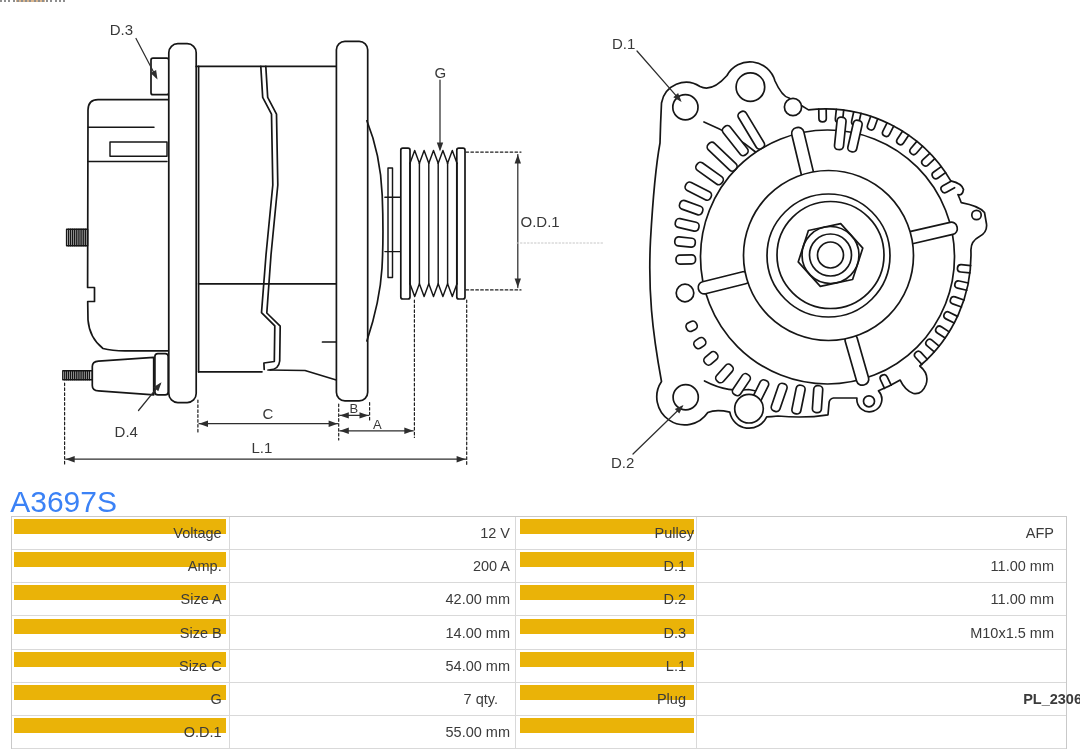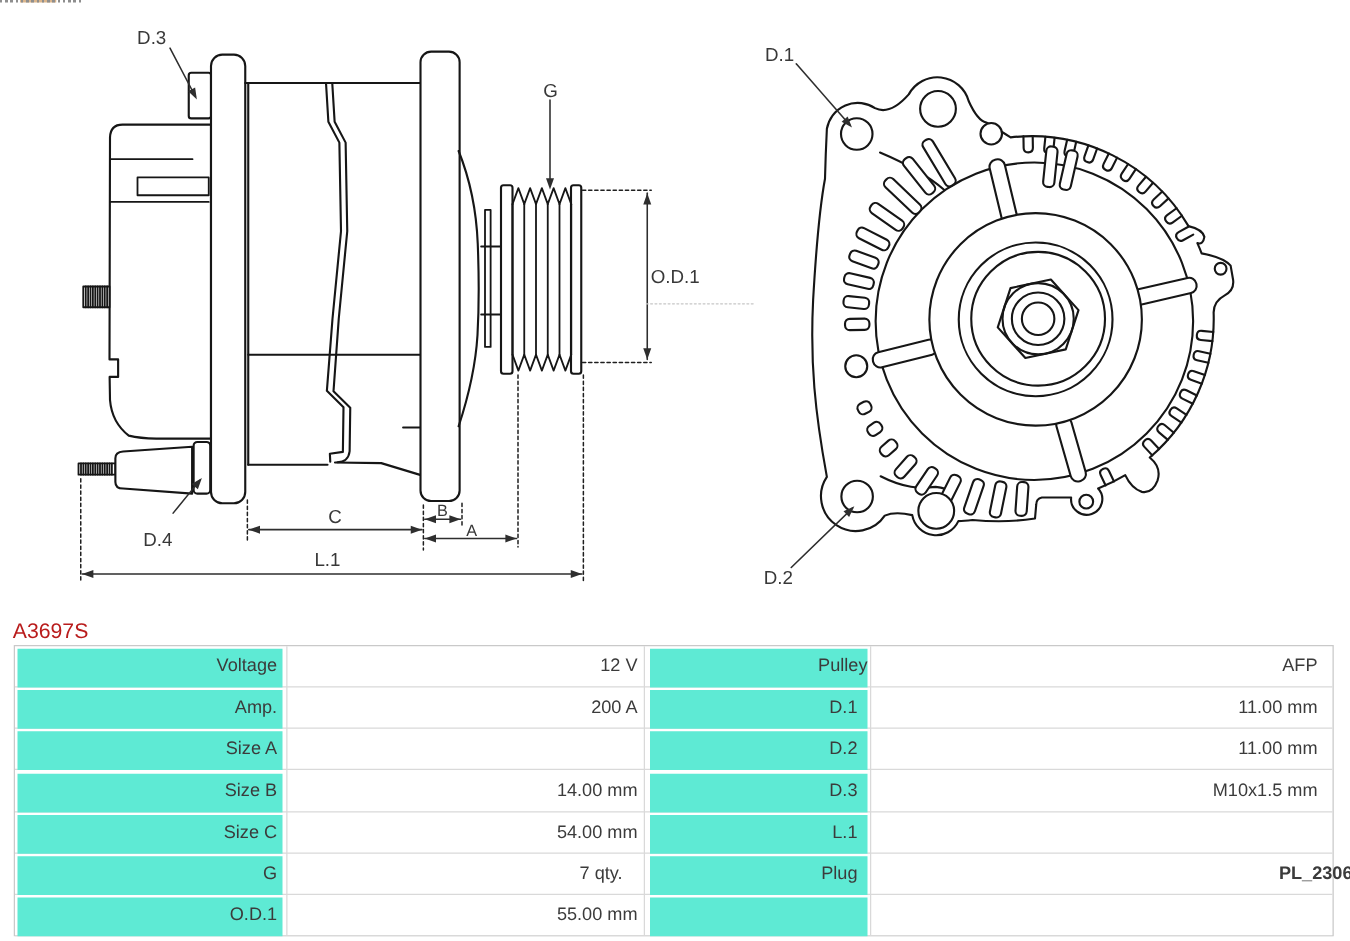--- a/index.html
+++ b/index.html
@@ -6,25 +6,25 @@
   font-family:"Liberation Sans", sans-serif; }
 #page { position:relative; width:1080px; height:753px; overflow:hidden; }
 svg .ln  { stroke:#161616; stroke-width:1.7; }
 svg .ln2 { stroke:#161616; stroke-width:1.45; fill:none; }
 svg .dim { stroke:#2e2e2e; stroke-width:1.25; }
 svg .dimf{ fill:#2e2e2e; stroke:none; }
 svg .dot { stroke:#1f1f1f; stroke-width:1.2; fill:none; stroke-dasharray:2.6 2.3; }
 svg .fdot{ stroke:#c6c6c6; stroke-width:1; fill:none; stroke-dasharray:1.5 2; }
 svg .lbl { fill:#383838; font-size:15px; }
 svg .lblS{ fill:#383838; font-size:13px; }
-#code { position:absolute; left:10.2px; top:484.5px; color:#b91c1c; font-size:17px;margin-top:10px; }
+#code { position:absolute; left:10.2px; top:484.5px; color:#3b82f6; font-size:30px; }
 #tbl { position:absolute; left:10.5px; top:515.5px; width:1056px; height:233.5px;
   border:1px solid #c9c9c9; background:#fff; }
 #tbl .row { position:absolute; left:0; width:1054px; height:33.28px; }
-#tbl .lab { position:absolute; top:2.2px; height:31px; background:#5eead4; }
+#tbl .lab { position:absolute; top:2.2px; height:15px; background:#eab308; }
 #tbl .lab, #tbl .val { text-align:right; padding-right:4px; font-size:14.5px;
   color:#3b3b3b; line-height:28px; position:absolute; }
 #tbl .val { top:2.2px; height:28.3px; }
 .vline { position:absolute; top:0; width:1px; height:231.5px; background:#d9d9d9; }
 #artifact { position:absolute; left:0; top:0; width:66px; height:1.9px; z-index:2;
   background:repeating-linear-gradient(90deg,#8e8e8e 0 2px,rgba(255,255,255,0) 2px 4.2px); }
 #artifact2 { position:absolute; left:16px; top:0; width:29px; height:1.9px; background:#dcb68c; }
 </style></head>
 <body>
 <div id="page">
@@ -286,20 +286,21 @@
         <div class="val" style="left:688px;width:366px;padding-right:11.5px;">AFP</div>
       </div>
 <div class="row" style="top:33.28px;border-bottom:1px solid #d9d9d9;">
         <div class="lab" style="left:2.2px;width:212px;">Amp.</div>
         <div class="val" style="left:218px;width:286px;padding-right:5.5px;">200 A</div>
         <div class="lab" style="left:508.3px;width:174.2px;padding-right:8px;">D.1</div>
         <div class="val" style="left:688px;width:366px;padding-right:11.5px;">11.00 mm</div>
       </div>
 <div class="row" style="top:66.56px;border-bottom:1px solid #d9d9d9;">
         <div class="lab" style="left:2.2px;width:212px;">Size A</div>
+        <div class="val" style="left:218px;width:286px;padding-right:5.5px;">42.00 mm</div>
         <div class="lab" style="left:508.3px;width:174.2px;padding-right:8px;">D.2</div>
         <div class="val" style="left:688px;width:366px;padding-right:11.5px;">11.00 mm</div>
       </div>
 <div class="row" style="top:99.84px;border-bottom:1px solid #d9d9d9;">
         <div class="lab" style="left:2.2px;width:212px;">Size B</div>
         <div class="val" style="left:218px;width:286px;padding-right:5.5px;">14.00 mm</div>
         <div class="lab" style="left:508.3px;width:174.2px;padding-right:8px;">D.3</div>
         <div class="val" style="left:688px;width:366px;padding-right:11.5px;">M10x1.5 mm</div>
       </div>
 <div class="row" style="top:133.12px;border-bottom:1px solid #d9d9d9;">

